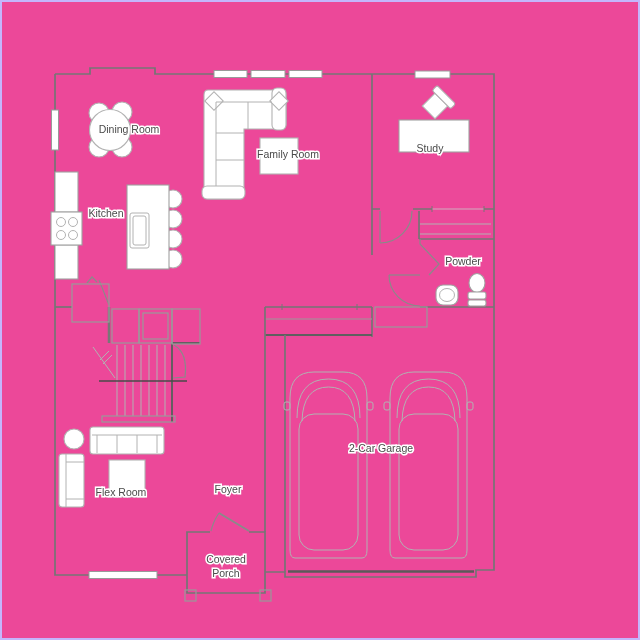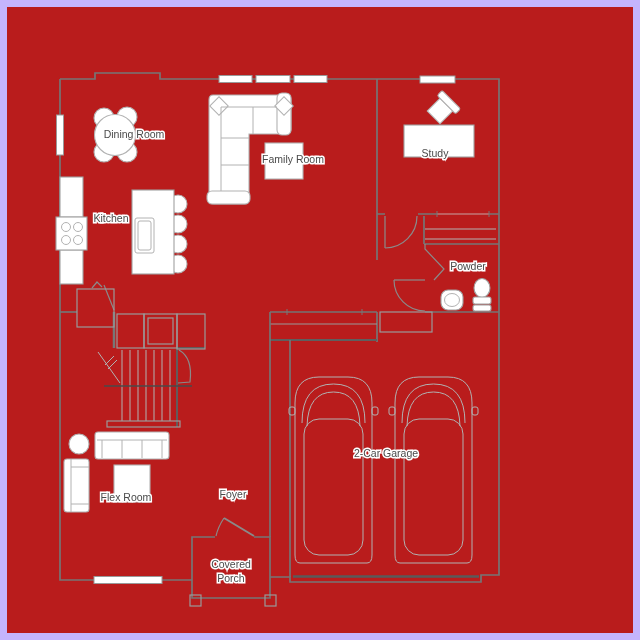--- a/index.html
+++ b/index.html
@@ -1,18 +1,18 @@
 <!DOCTYPE html>
 <html><head>
 <meta charset="utf-8">
 <style>
   html,body{margin:0;padding:0;background:#ffffff;}
   #frame{
     width:640px;height:640px;box-sizing:border-box;
-    border:7px solid #c4b5fd;background:#b91c1c;position:relative;overflow:hidden;
+    border:2px solid #c4b5fd;background:#ec4899;position:relative;overflow:hidden;
   }
   svg{display:block;}
   text{
     font-family:"Liberation Sans","DejaVu Sans",sans-serif;
     font-size:10.5px;fill:#4a4a4a;
     paint-order:stroke;stroke:#ffffff;stroke-width:3px;
     text-anchor:middle;
   }
   .wall{stroke:#757575;stroke-width:1.7;fill:none;}
   .wall-dark{stroke:#5f5f5f;stroke-width:1.9;fill:none;}

